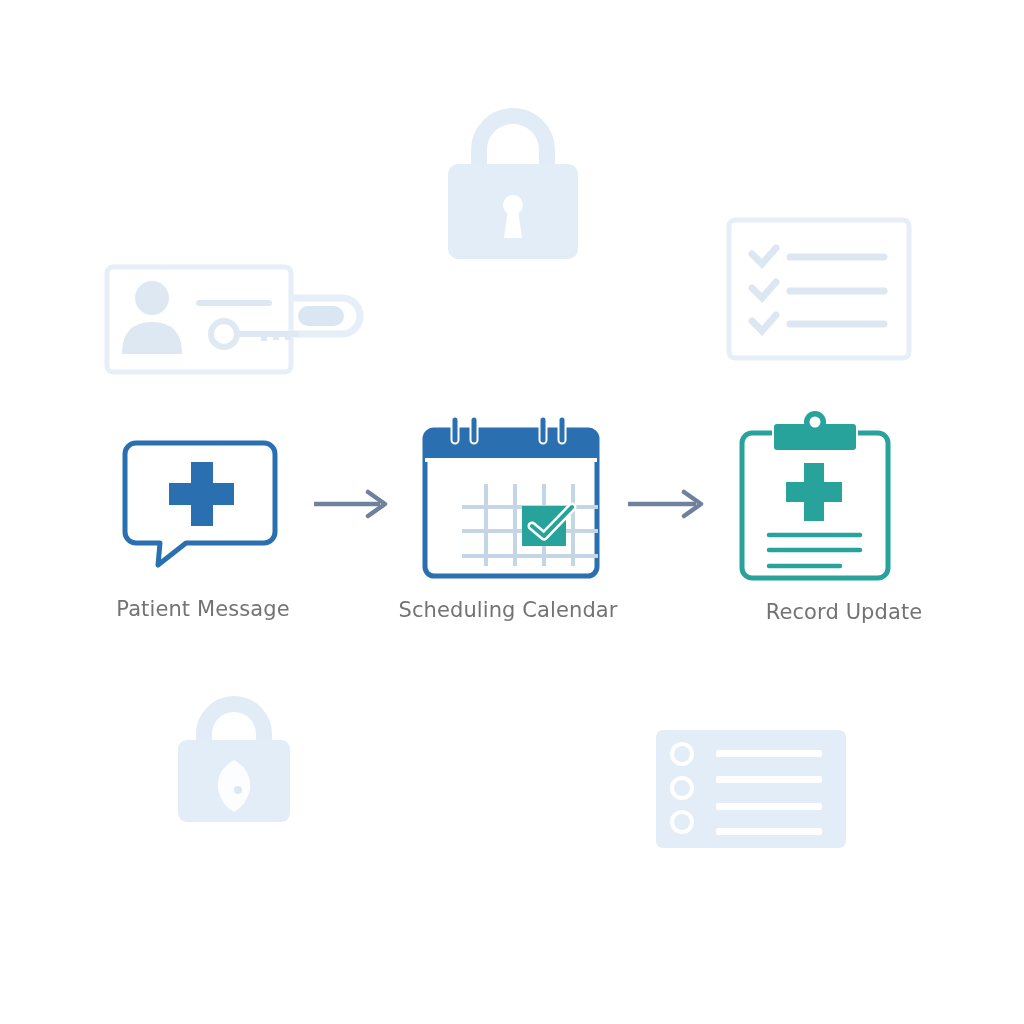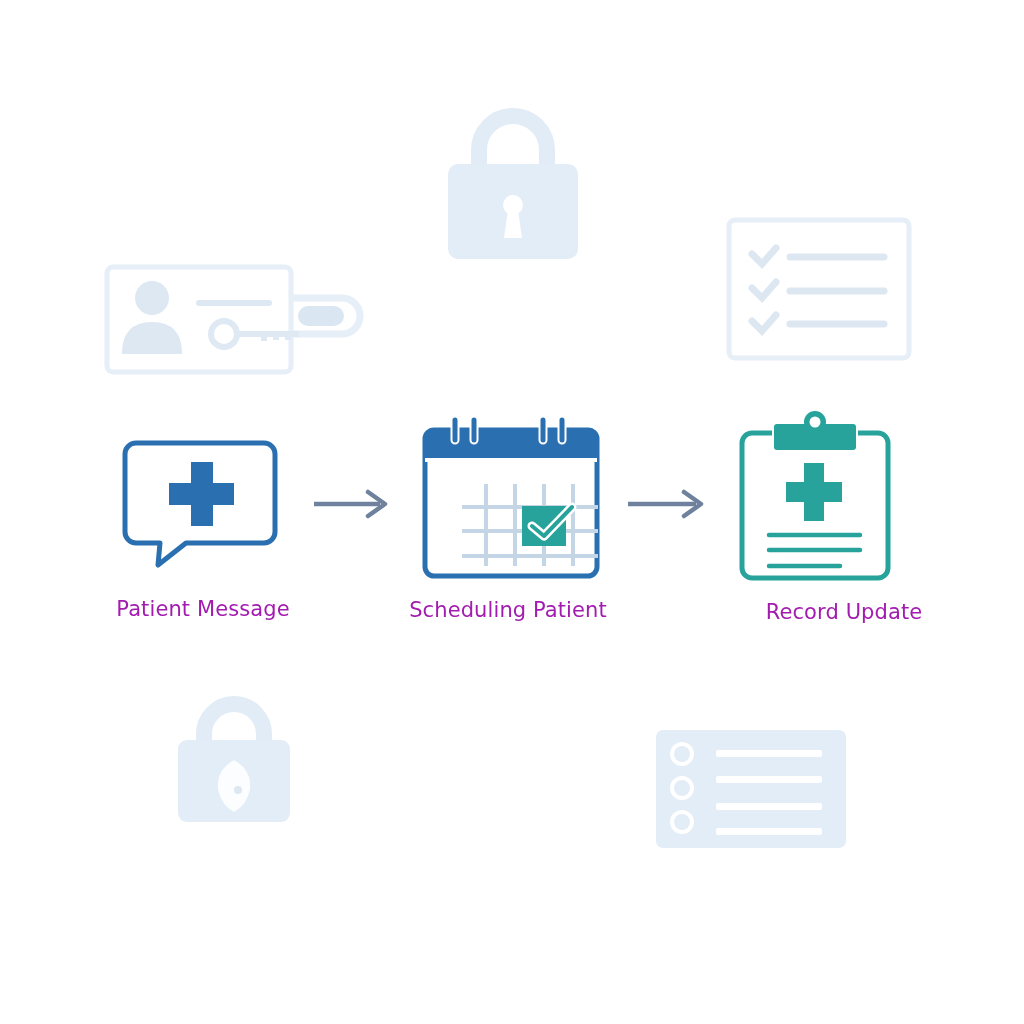--- a/index.html
+++ b/index.html
@@ -3,21 +3,21 @@
 <meta charset="utf-8">
 <style>
   html, body { margin: 0; padding: 0; }
   body {
     width: 1024px; height: 1024px; position: relative; overflow: hidden;
     background: #ffffff;
     font-family: "DejaVu Sans", "Liberation Sans", sans-serif;
   }
   .abs { position: absolute; }
   .label {
-    position: absolute; color: #a21caf; font-size: 21px; letter-spacing: 0.1px;
+    position: absolute; color: #737373; font-size: 21px; letter-spacing: 0.1px;
     white-space: nowrap; text-align: center; transform: translateX(-50%);
   }
   svg { display: block; }
 </style>
 </head>
 <body>
 
 <div class="abs" style="left:446px;top:102px;">
   <svg width="134" height="160" viewBox="0 0 134 160">
     <path d="M33 66 V48 a34 34 0 0 1 68 0 V66" fill="none" stroke="#e2ecf6" stroke-width="16"></path>
@@ -118,21 +118,21 @@
         <path d="M66 70 V152 M95 70 V152 M124 70 V152 M153 70 V152"></path>
         <path d="M42 93 H178 M42 117 H178 M42 142 H178"></path>
       </g>
 
       <rect x="102" y="92" width="44" height="40" fill="#27a39c"></rect>
       <path d="M112 112 L124 122 L152 93" fill="none" stroke="#ffffff" stroke-width="9" stroke-linecap="round" stroke-linejoin="round"></path>
       <path d="M112 112 L124 122 L152 93" fill="none" stroke="#27a39c" stroke-width="4" stroke-linecap="round" stroke-linejoin="round"></path>
     </svg>
   </div>
 </div>
-<div class="label" style="left:508px;top:598px;">Scheduling Patient</div>
+<div class="label" style="left:508px;top:598px;">Scheduling Calendar</div>
 
 <div class="abs" style="left:626px;top:489px;">
   <svg width="80" height="30" viewBox="0 0 80 30">
     <path d="M2 15 H70" stroke="#6f819c" stroke-width="4.5"></path>
     <path d="M58 3 L75 15 L58 27" fill="none" stroke="#6f819c" stroke-width="4.5" stroke-linejoin="round" stroke-linecap="round"></path>
   </svg>
 </div>
 
 <div class="abs" style="left:738px;top:410px;">
   <div>

